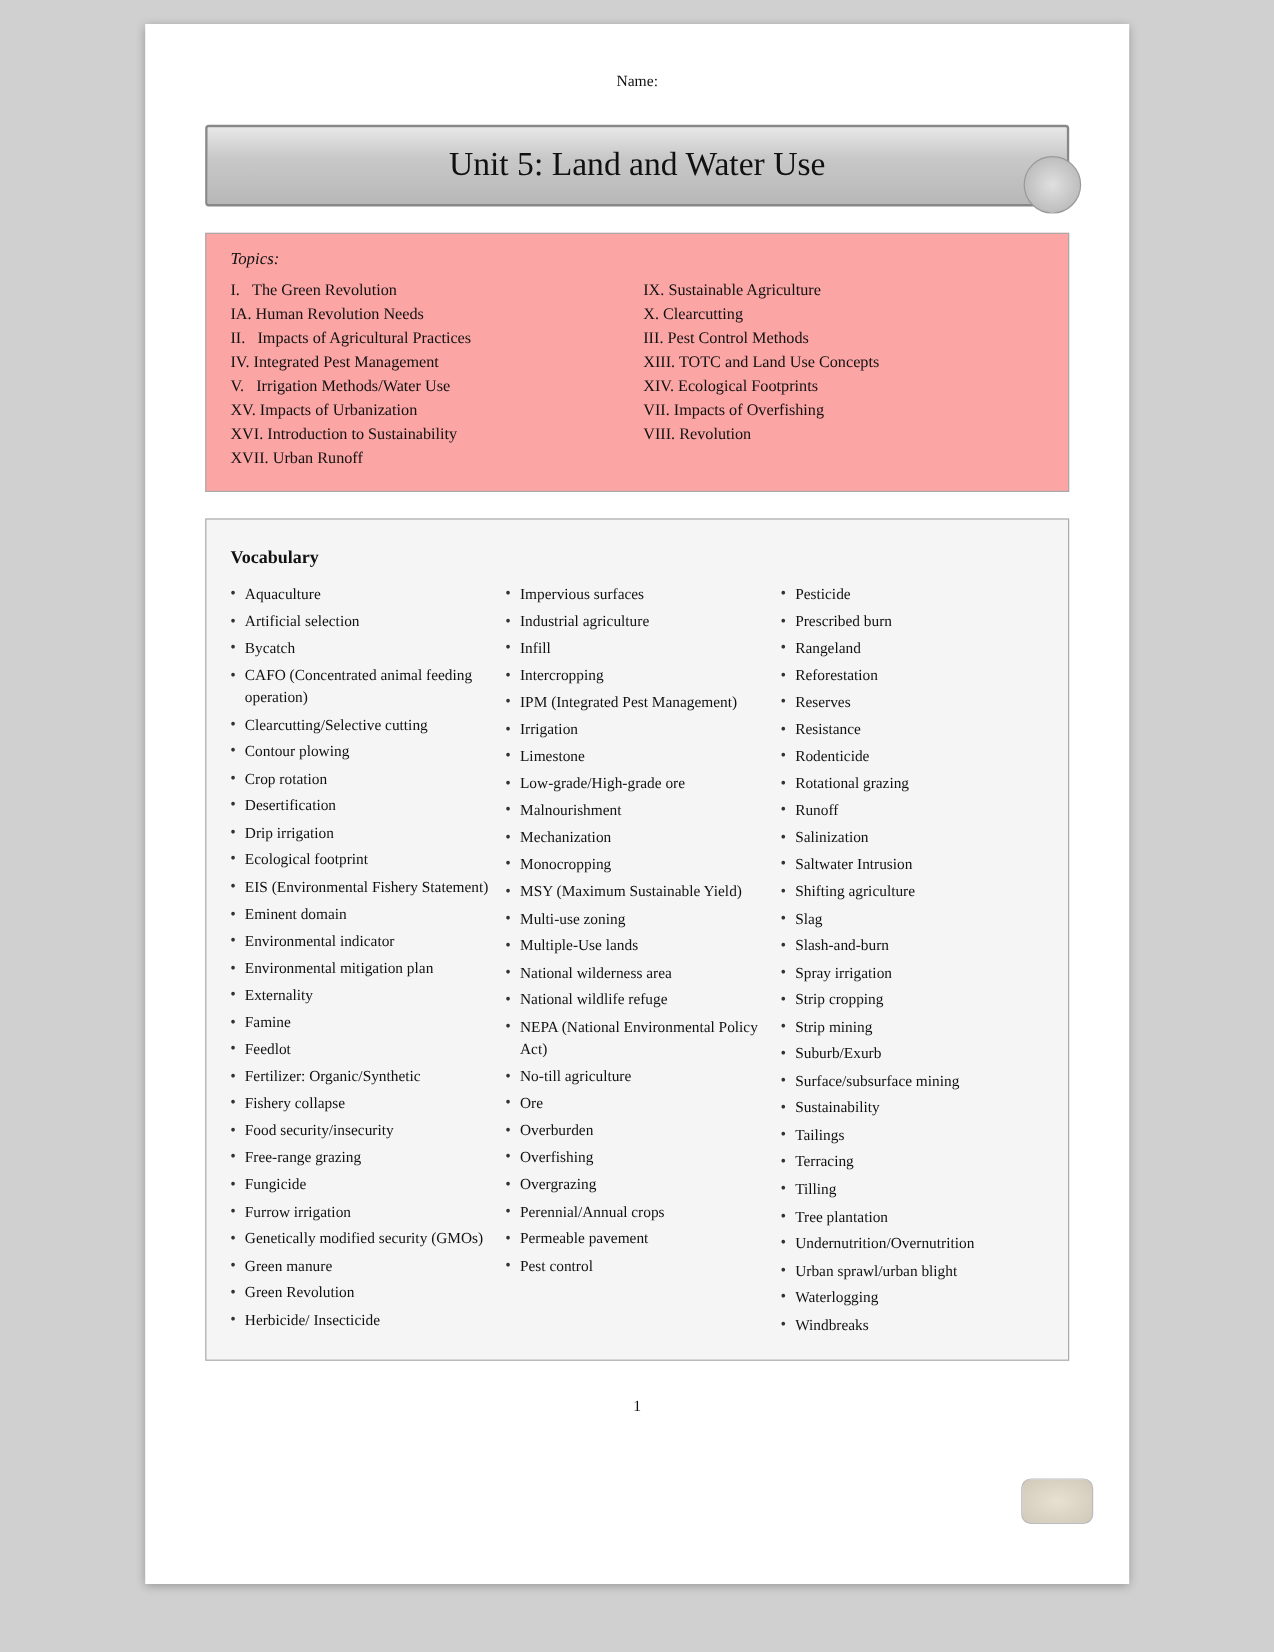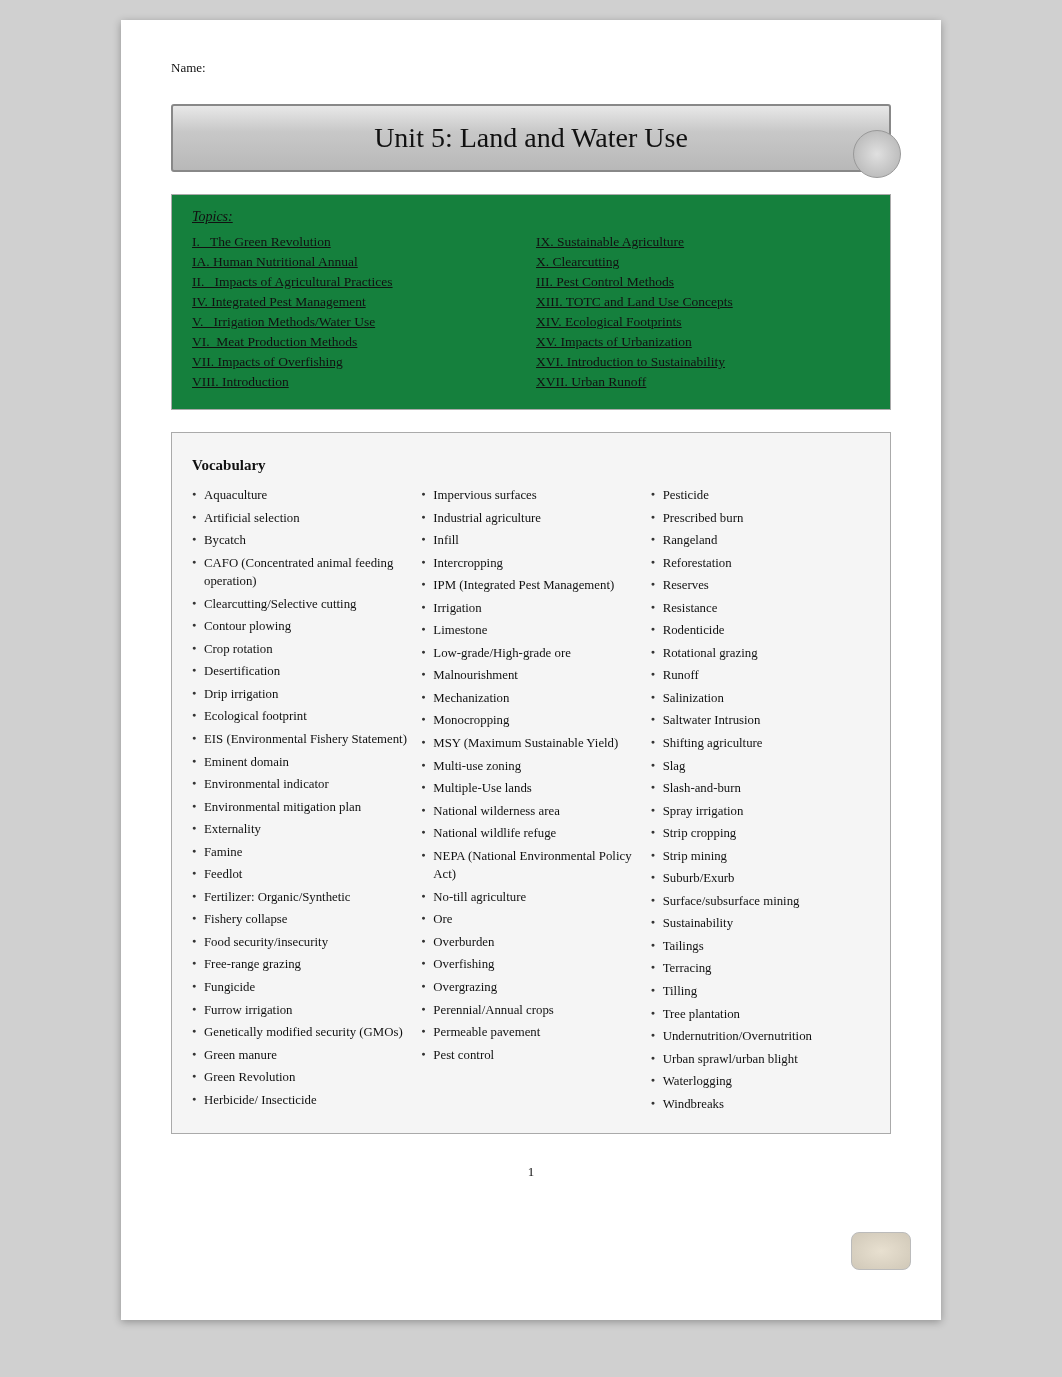--- a/index.html
+++ b/index.html
@@ -14,43 +14,43 @@
     }
     .page {
       background: #fff;
       width: 820px;
       min-height: 1300px;
       padding: 40px 50px 60px 50px;
       position: relative;
       box-shadow: 0 2px 8px rgba(0,0,0,0.3);
     }
     .name-line {
+      text-align: center;
       font-size: 13px;
       margin-bottom: 18px;
     }
     .title-box {
       border: 2px solid #888;
       background: linear-gradient(180deg, #e8e8e8 0%, #c8c8c8 40%, #b8b8b8 100%);
       text-align: center;
       padding: 16px 20px;
       margin-bottom: 22px;
       border-radius: 3px;
       margin-top: 28px;
     }
     .title-box h1 {
       font-size: 28px;
       font-weight: normal;
       font-family: 'Times New Roman', Times, serif;
     }
     .topics-box {
       border: 1px solid #aaa;
-      background: #15803d;
+      background: #fca5a5;
       padding: 14px 20px 18px 20px;
       margin-bottom: 22px;
-      text-decoration: underline;
     }
     .topics-label {
       font-style: italic;
       font-size: 14px;
       margin-bottom: 8px;
     }
     .topics-grid {
       display: grid;
       grid-template-columns: 1fr 1fr;
       gap: 2px 10px;
@@ -129,33 +129,32 @@
 
   <div class="title-box">
     <h1>Unit 5: Land and Water Use</h1>
   </div>
 
   <div class="topics-box">
     <div class="topics-label">Topics:</div>
     <div class="topics-grid" id="topics-grid">
         <div class="topic-item">I.&nbsp;&nbsp;&nbsp;The Green Revolution</div>
         <div class="topic-item">IX. Sustainable Agriculture</div>
-        <div class="topic-item">IA. Human Nutritional Annual</div>
+        <div class="topic-item">IA. Human Revolution Needs</div>
         <div class="topic-item">X. Clearcutting</div>
         <div class="topic-item">II.&nbsp;&nbsp; Impacts of Agricultural Practices</div>
         <div class="topic-item">III. Pest Control Methods</div>
         <div class="topic-item">IV. Integrated Pest Management</div>
         <div class="topic-item">XIII. TOTC and Land Use Concepts</div>
         <div class="topic-item">V.&nbsp;&nbsp; Irrigation Methods/Water Use</div>
         <div class="topic-item">XIV. Ecological Footprints</div>
-        <div class="topic-item">VI.&nbsp; Meat Production Methods</div>
         <div class="topic-item">XV. Impacts of Urbanization</div>
         <div class="topic-item">VII.&nbsp;Impacts of Overfishing</div>
         <div class="topic-item">XVI. Introduction to Sustainability</div>
-        <div class="topic-item">VIII. Introduction</div>
+        <div class="topic-item">VIII. Revolution</div>
         <div class="topic-item">XVII. Urban Runoff</div>
       </div>
   </div>
 
   <div class="vocab-box">
     <div class="vocab-label">Vocabulary</div>
     <div class="vocab-grid">
       <div class="vocab-col" id="vocab-col-1">
           <div class="vocab-item">Aquaculture</div>
           <div class="vocab-item">Artificial selection</div>

